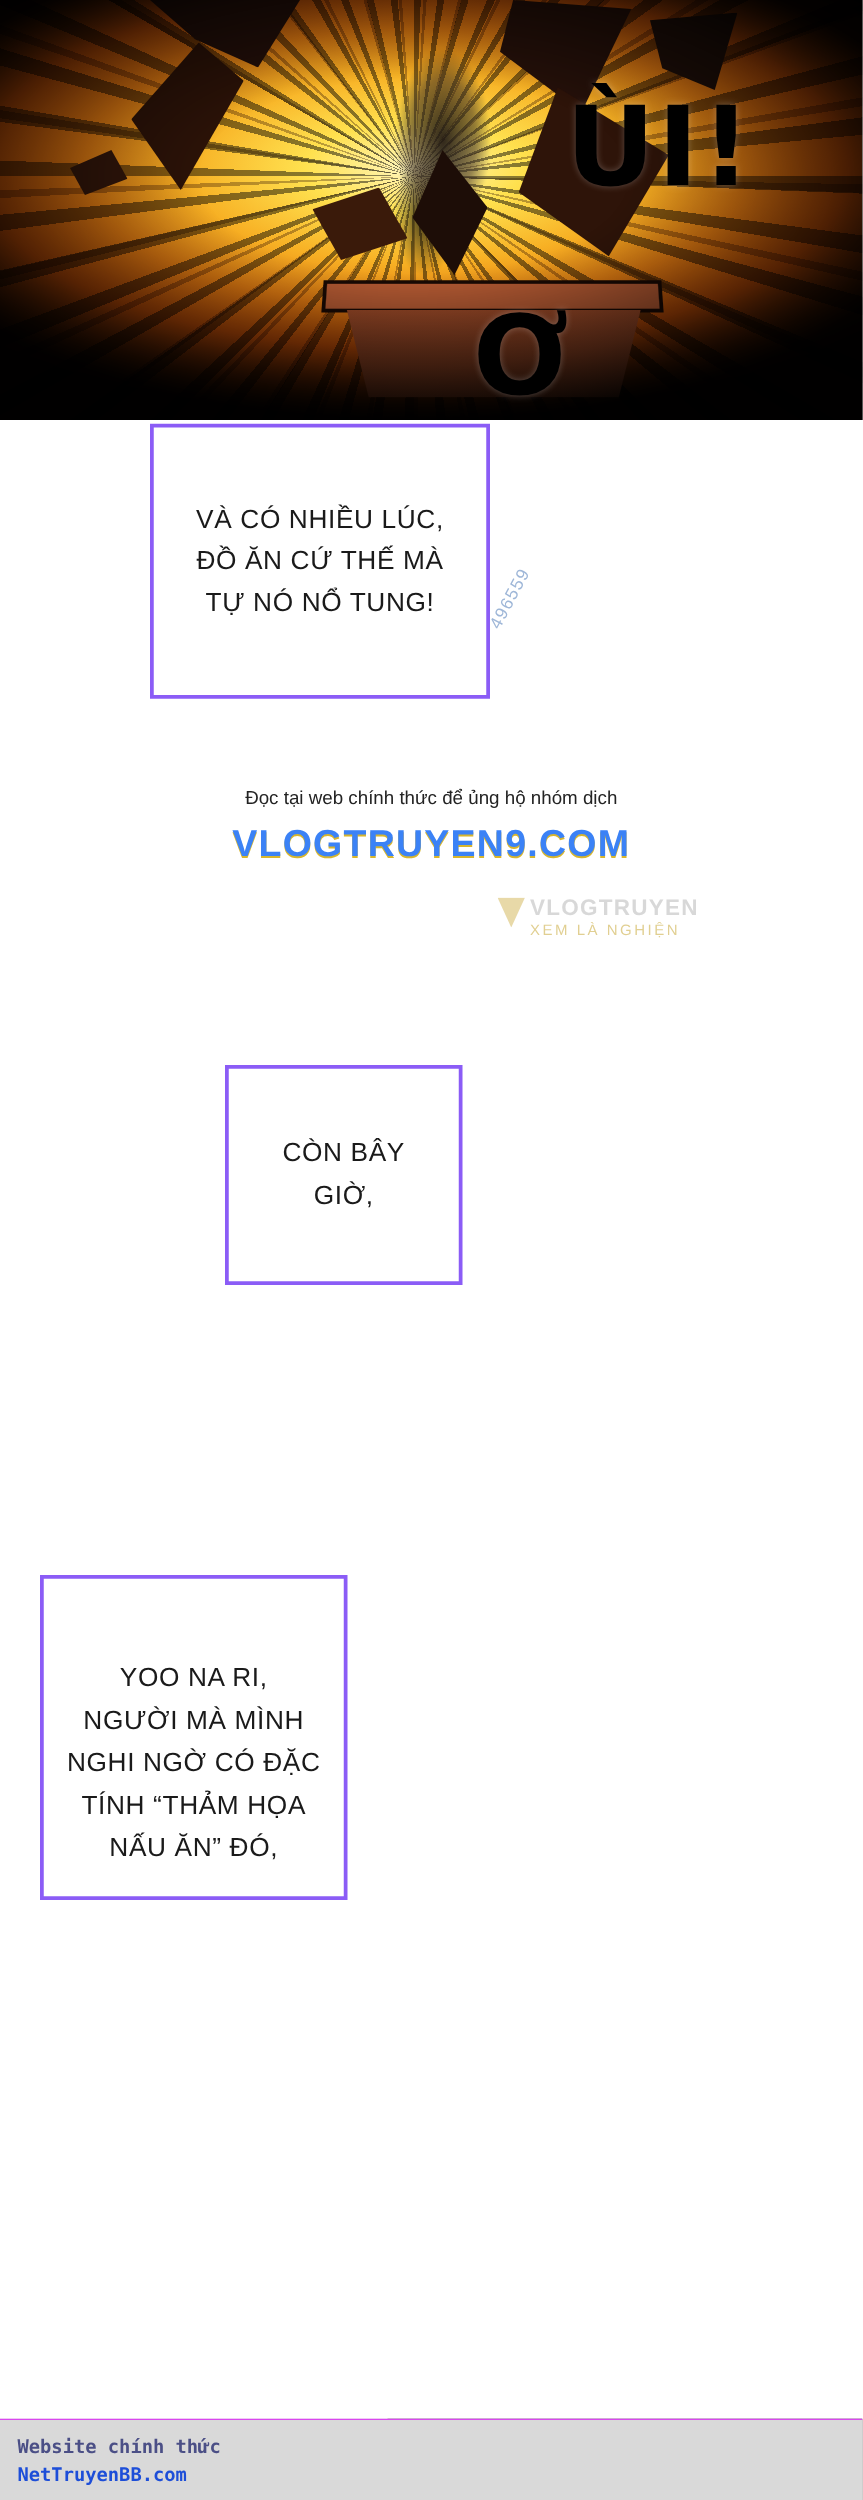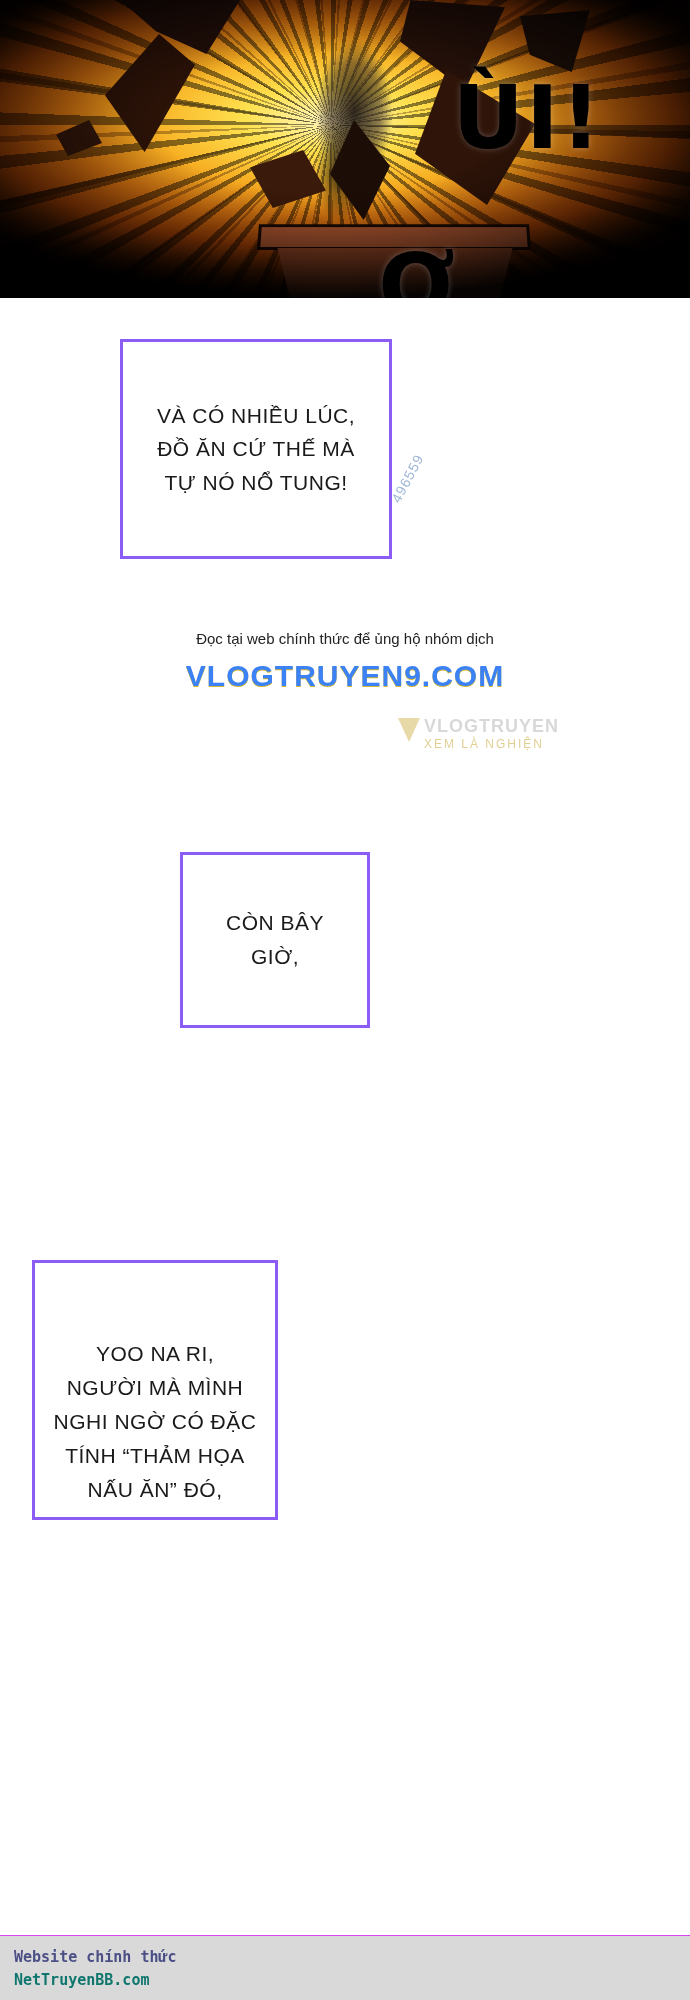--- a/index.html
+++ b/index.html
@@ -14,21 +14,21 @@
     overflow: hidden;
     font-family: "Liberation Sans", sans-serif;
   }
 
   
   .panel-art {
     position: absolute;
     left: 0;
     top: 0;
     width: 690px;
-    height: 298px;
+    height: 336px;
     overflow: hidden;
     background: #000;
   }
   .art-bg {
     position: absolute;
     inset: 0;
     background:
       radial-gradient(ellipse 70% 60% at 48% 40%, #fff7c0 0%, #ffe14f 18%, #f7b024 38%, #e07a12 55%, #b74a08 72%, #5a2204 88%, #1a0a01 100%);
   }
   .art-rays {
@@ -148,21 +148,21 @@
     font-size: 21px; line-height: 1.6;
   }
   #speech-2 {
     left: 180px; top: 852px; width: 190px; height: 176px;
     font-size: 21px; line-height: 1.6;
   }
   #speech-3 {
     left: 32px; top: 1260px; width: 246px; height: 260px;
     font-size: 21px; line-height: 1.62;
     align-items: flex-end;
-    padding-bottom: 10px;
+    padding-bottom: 21px;
   }
 
   .watermark-num {
     position: absolute;
     left: 388px;
     top: 498px;
     font-size: 14px;
     color: #9fb7d8;
     font-family: "Liberation Sans", sans-serif;
     transform: rotate(-62deg);
@@ -241,21 +241,21 @@
   .footer-text {
     position: absolute;
     left: 14px;
     top: 10px;
     font-family: "DejaVu Sans Mono", monospace;
     font-size: 15px;
     line-height: 1.55;
     color: #4b4f86;
     font-weight: 700;
   }
-  .footer-text .fl2 { color: #0f766e; }
+  .footer-text .fl2 { color: #1d4ed8; }
 
   
   .right-strip {
     position: absolute;
     left: 310px;
     top: 1935px;
     width: 380px;
     height: 65px;
     background: #2b2b2b;
   }

